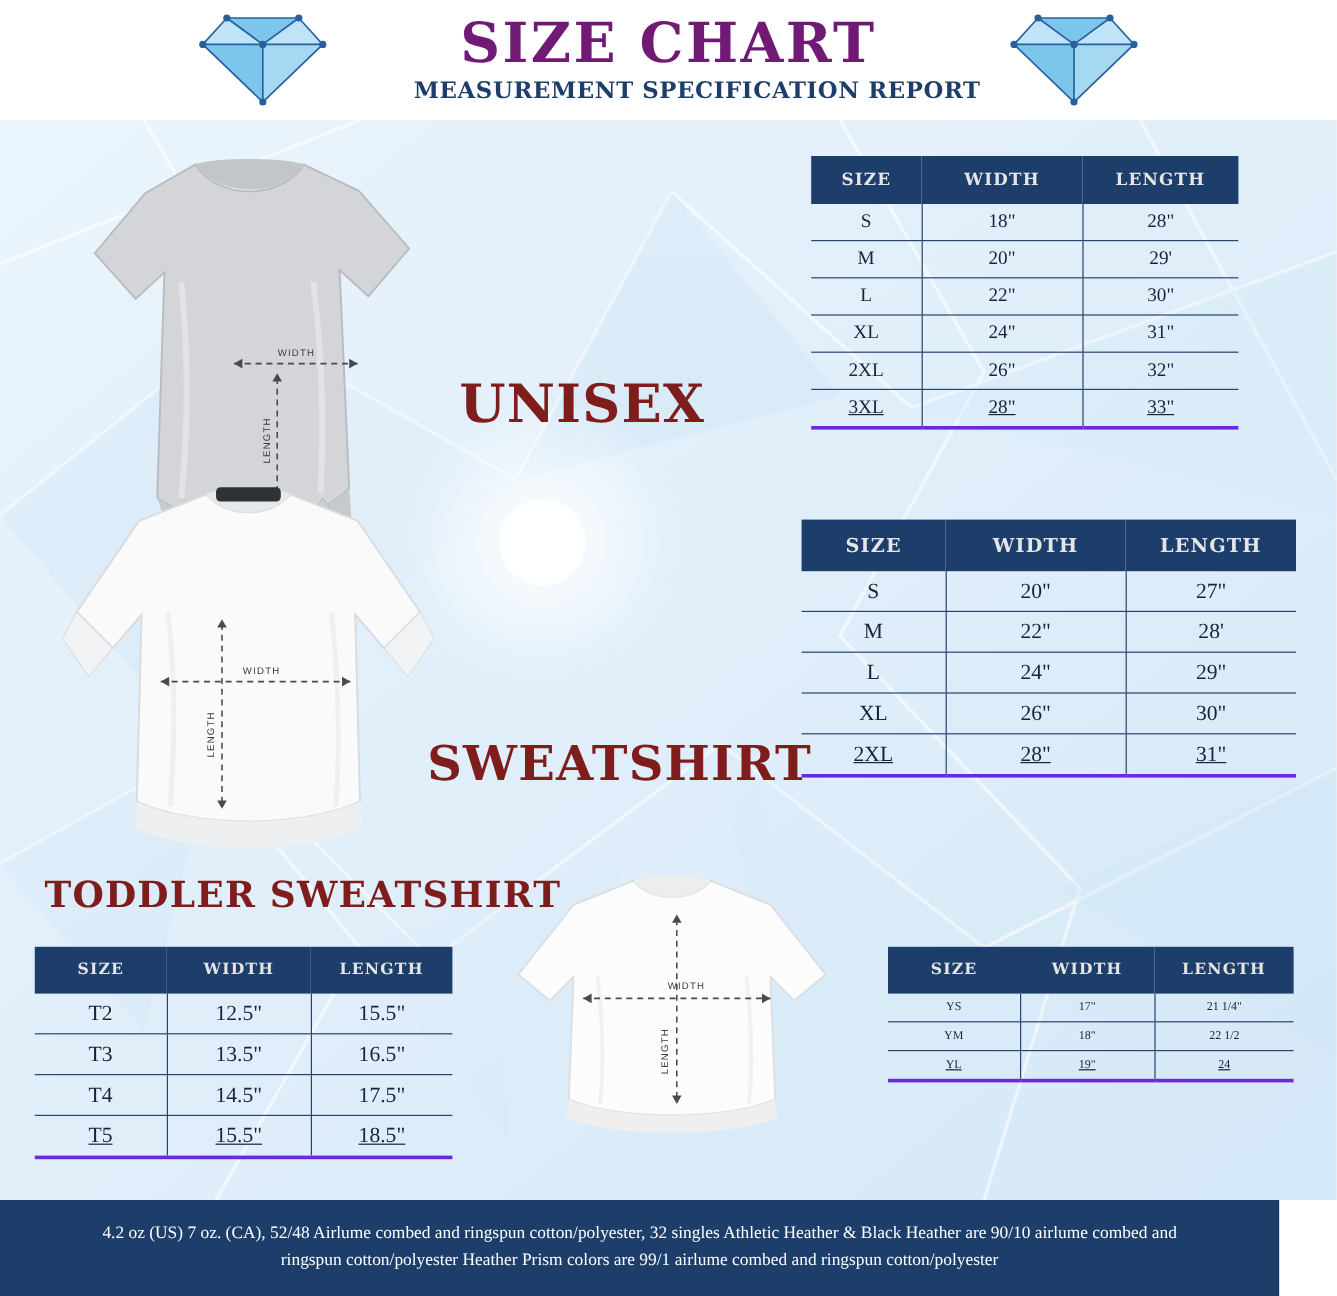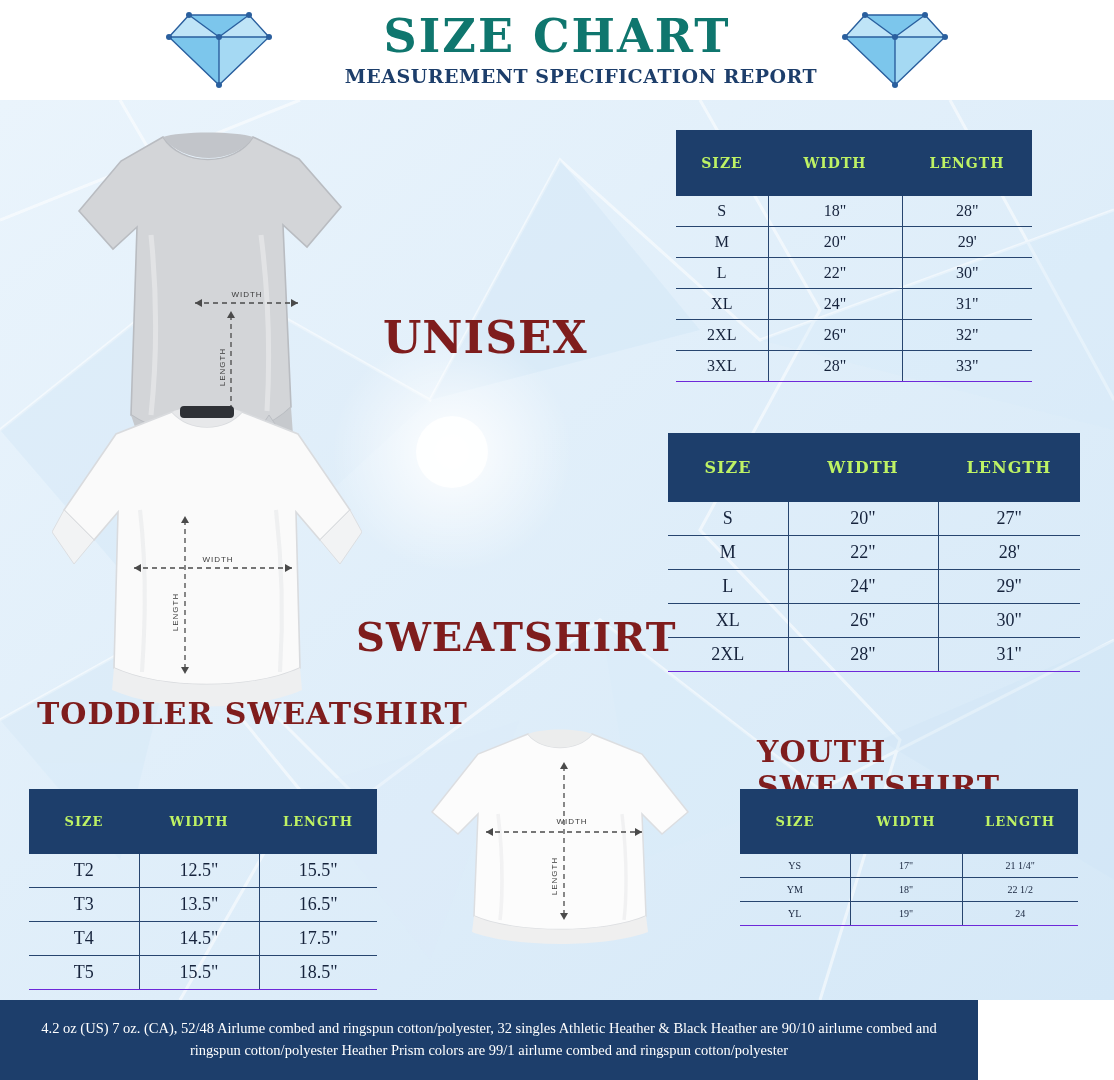--- a/index.html
+++ b/index.html
@@ -25,21 +25,21 @@
     display: flex;
     align-items: center;
     gap: 18px;
   }
   .title-block { text-align: center; }
   .main-title {
     font-family: "DejaVu Serif", serif;
     font-weight: bold;
     font-size: 46px;
     letter-spacing: 2px;
-    color: #0f766e;
+    color: #701a75;
     line-height: 1;
     margin-bottom: 6px;
   }
   .sub-title {
     font-family: "DejaVu Serif", serif;
     font-weight: bold;
     font-size: 19px;
     letter-spacing: 0.5px;
     color: #1d3e6b;
     margin-left: 48px;
@@ -64,36 +64,36 @@
     font-weight: bold;
     color: #7f1d1d;
     letter-spacing: 1px;
   }
 
   
   table { border-collapse: collapse; }
   .sz-table { background: transparent; }
   .sz-table thead th {
     background: #1d3e6b;
-    color: #bef264;
+    color: #e5e5e5;
     font-family: "DejaVu Serif", serif;
     font-weight: bold;
     letter-spacing: 1px;
-    padding: 25px 0;
+    padding: 12px 0;
     text-align: center;
   }
   .sz-table tbody td {
     text-align: center;
     color: #16233c;
     font-family: "Liberation Serif", serif;
     border-bottom: 1px solid #27456f;
     padding: 6px 0;
   }
   .sz-table tbody td.divider { border-right: 1px solid #27456f; }
-  .sz-table tbody tr:last-child td { border-bottom: 1px solid #6d28d9; }
+  .sz-table tbody tr:last-child td { border-bottom: 3px solid #6d28d9; text-decoration: underline; }
 
   
   #unisex-table { position: absolute; left: 676px; top: 30px; width: 356px; }
   #unisex-table th { font-size: 14px; }
   #unisex-table td { font-size: 16px; }
   #unisex-table .c1 { width: 92px; }
   #unisex-table .c2 { width: 134px; }
   #unisex-table .c3 { width: 130px; }
 
   .unisex-title { position: absolute; left: 383px; top: 212px; font-size: 44px; }
@@ -102,42 +102,42 @@
   #sweat-table { position: absolute; left: 668px; top: 333px; width: 412px; }
   #sweat-table th { font-size: 16px; }
   #sweat-table td { font-size: 18px; }
   #sweat-table .c1 { width: 120px; }
   #sweat-table .c2 { width: 150px; }
   #sweat-table .c3 { width: 142px; }
 
   .sweat-title { position: absolute; left: 356px; top: 513px; font-size: 40px; }
 
   
-  .toddler-title { position: absolute; left: 37px; top: 596px; font-size: 30px; }
+  .toddler-title { position: absolute; left: 37px; top: 629px; font-size: 30px; }
   #toddler-table { position: absolute; left: 29px; top: 689px; width: 348px; }
   #toddler-table th { font-size: 13px; }
   #toddler-table td { font-size: 18px; }
   #toddler-table .c1 { width: 110px; }
   #toddler-table .c2 { width: 120px; }
   #toddler-table .c3 { width: 118px; }
 
   
   .youth-title { position: absolute; left: 757px; top: 634px; font-size: 30px; }
   #youth-table { position: absolute; left: 740px; top: 689px; width: 338px; }
   #youth-table th { font-size: 13px; }
   #youth-table td { font-size: 10px; }
   #youth-table .c1 { width: 110px; }
   #youth-table .c2 { width: 112px; }
   #youth-table .c3 { width: 116px; }
 
   
   .footer {
     position: absolute;
     left: 0; top: 1000px;
-    width: 978px; height: 80px;
+    width: 1066px; height: 80px;
     background: #1d3e6b;
     color: #ffffff;
     display: flex;
     align-items: center;
     justify-content: center;
     text-align: center;
     padding: 0 40px;
   }
   .footer p {
     margin: 0;
@@ -453,21 +453,20 @@
         <td>17.5"</td>
       </tr>
       <tr>
         <td class="divider">T5</td>
         <td class="divider">15.5"</td>
         <td>18.5"</td>
       </tr>
     </tbody>
   </table>
 
-  <div class="section-label youth-title">YOUTH SWEATSHIRT</div>
 
   <table class="sz-table" id="youth-table">
     <thead>
       <tr>
         <th class="c1">SIZE</th>
         <th class="c2">WIDTH</th>
         <th class="c3">LENGTH</th>
       </tr>
     </thead>
     <tbody>

